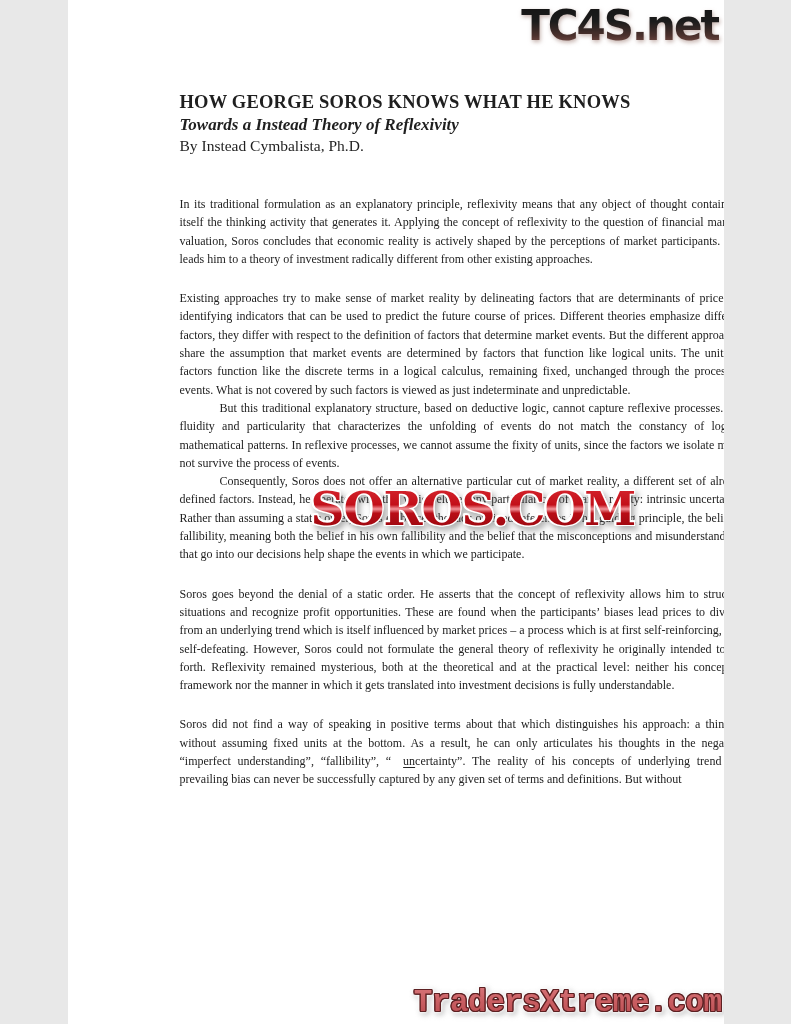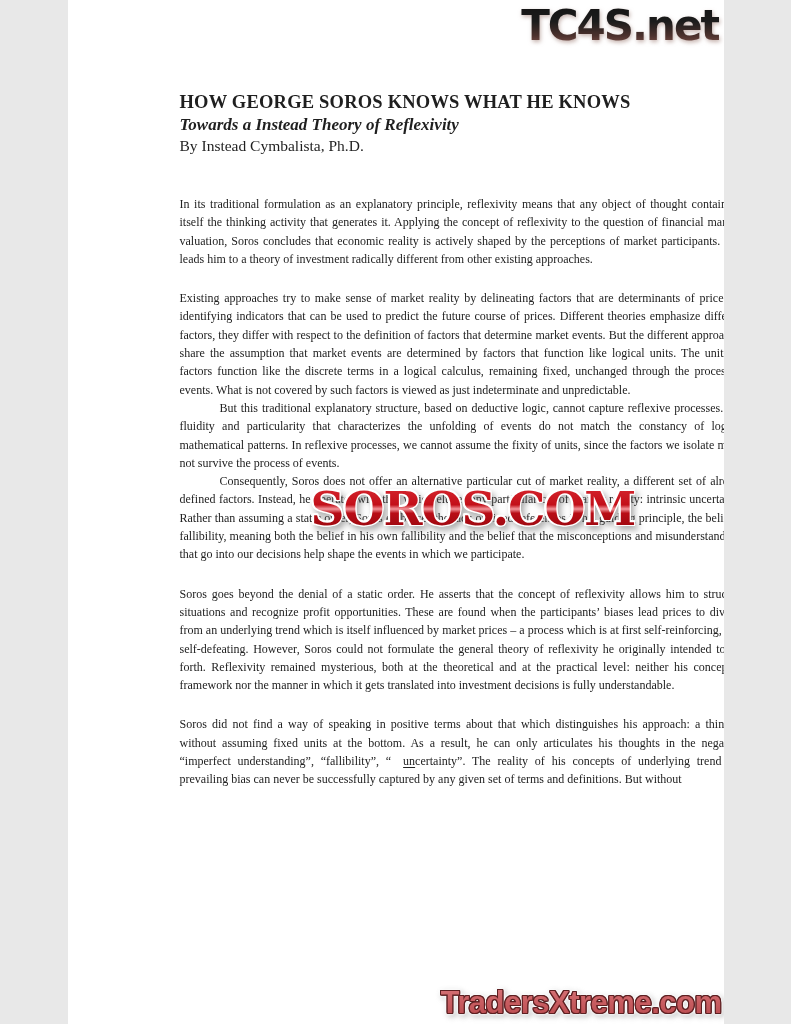--- a/index.html
+++ b/index.html
@@ -84,21 +84,21 @@
     top: 953px;
     font-size: 15.5px;
     color: #2a2a2a;
   }
 
   
   .wm-bottom {
     position: absolute;
     right: 2px;
     bottom: 1px;
-    font-family: Liberation Sans, sans-serif;
+    font-family: Liberation Mono, monospace;
     font-weight: bold;
     font-size: 31px;
     line-height: 1.25;
     letter-spacing: -0.5px;
     white-space: nowrap;
     background: linear-gradient(180deg, #d9797d 0%, #c95e62 45%, #b34448 100%);
     -webkit-background-clip: text;
     background-clip: text;
     color: transparent;
     filter: drop-shadow(1px 0 0 #5d2022)

